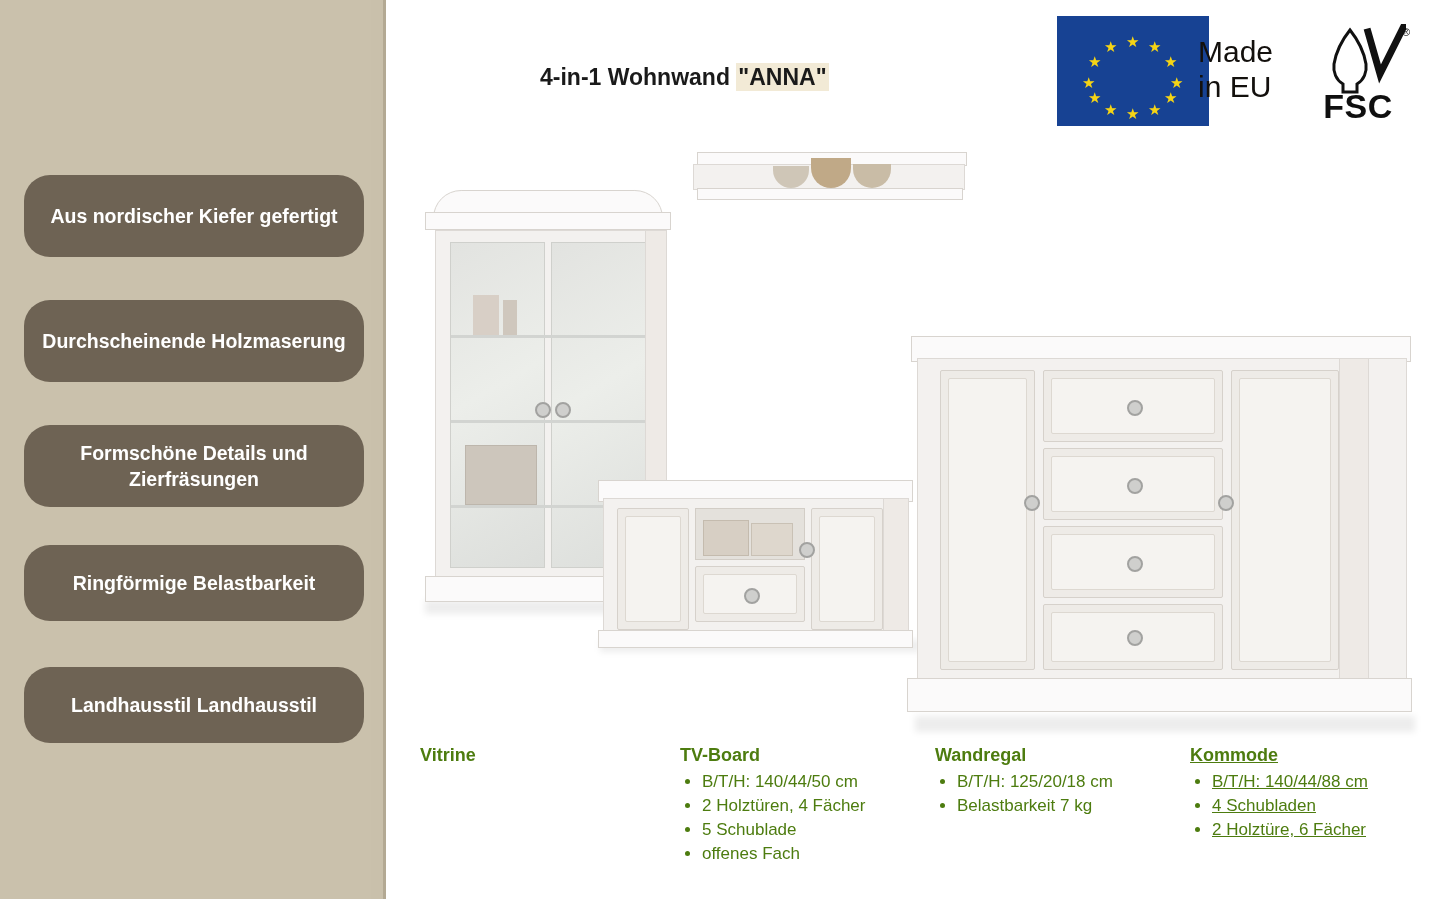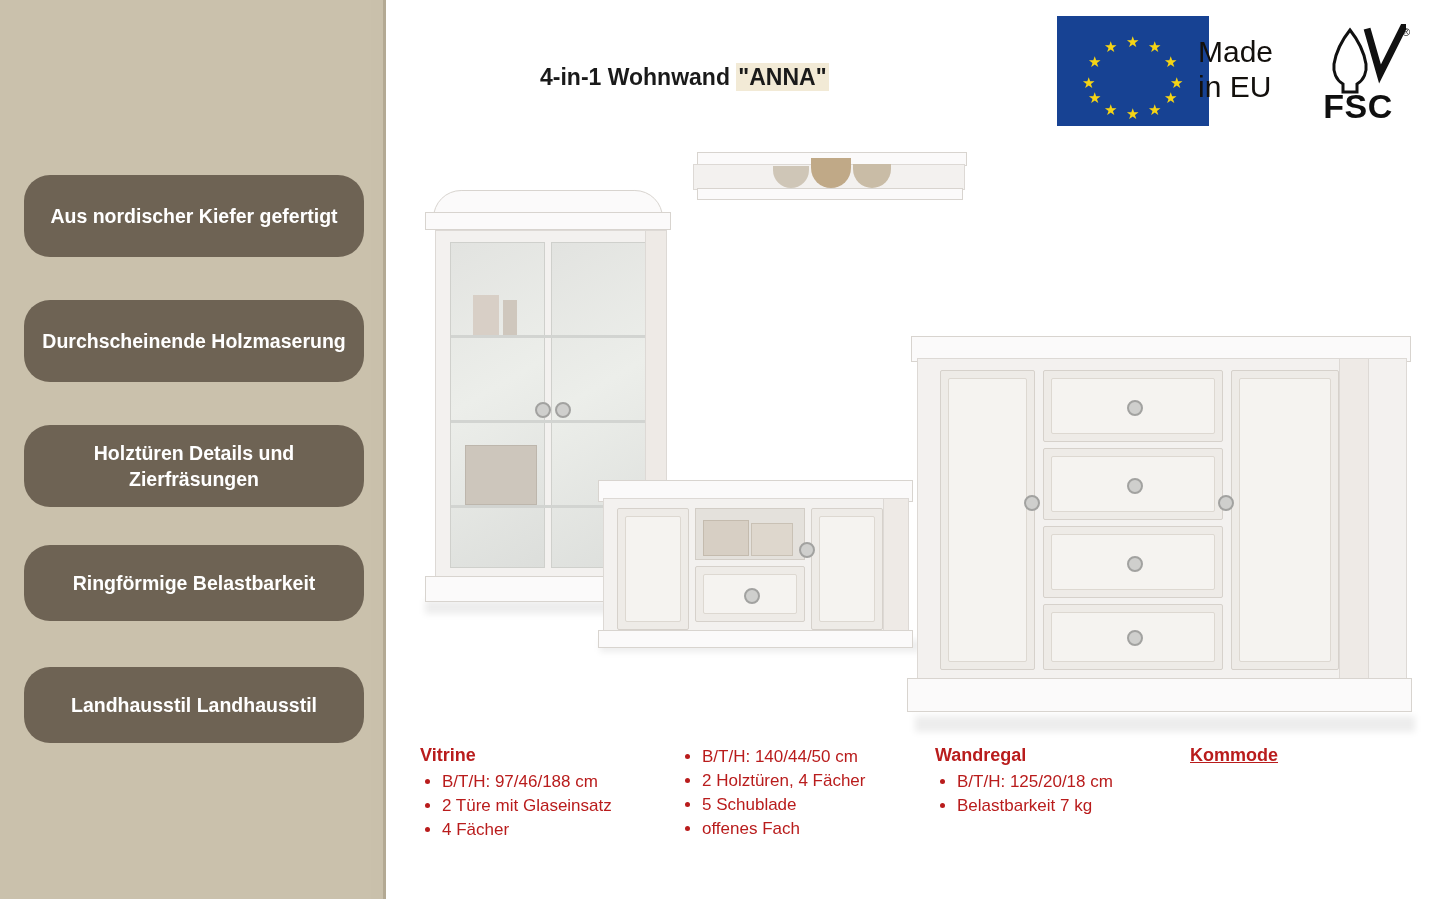--- a/index.html
+++ b/index.html
@@ -169,21 +169,21 @@
   .shadow {
     position: absolute;
     background: rgba(0,0,0,0.07);
     filter: blur(3px);
   }
 
   
   .spec-col {
     position: absolute;
     top: 745px;
-    color: #b91c1c;
+    color: #4d7c0f;
   }
   .spec-title {
     font-weight: bold;
     font-size: 18px;
     margin-bottom: 4px;
   }
   .spec-list {
     margin: 0;
     padding-left: 22px;
     font-size: 17px;
@@ -197,21 +197,21 @@
 <div id="sidebar">
   <div id="sidebar-inner"></div>
 
   <div class="pill two-line" style="top:175px;">
     <span>Aus nordischer Kiefer gefertigt</span>
   </div>
   <div class="pill two-line" style="top:300px;">
     <span>Durchscheinende Holzmaserung</span>
   </div>
   <div class="pill two-line" style="top:425px;">
-    <span>Holztüren Details und Zierfräsungen</span>
+    <span>Formschöne Details und Zierfräsungen</span>
   </div>
   <div class="pill one-line" style="top:545px;">
     <span>Ringförmige Belastbarkeit</span>
   </div>
   <div class="pill one-line" style="top:667px;">
     <span>Landhausstil Landhausstil</span>
   </div>
 </div>
 
 <div id="title">
@@ -349,39 +349,40 @@
 
     <div class="wood" style="left:944px; top:228px; width:30px; height:330px; background:#eeeae6;"></div>
 
     <div class="wood-top" style="left:512px; top:548px; width:505px; height:34px;"></div>
   </div>
 
 </div>
 
 <div class="spec-col" style="left:420px; width:250px;">
   <div class="spec-title">Vitrine</div>
-  <ul class="spec-list">
-    <li>B/T/H: 97/46/188 cm</li>
-    <li>2 Türe mit Glaseinsatz</li>
-    <li>4 Fächer</li>
-  </ul>
 </div>
 
 <div class="spec-col" style="left:680px; width:260px;">
+  <div class="spec-title">TV-Board</div>
   <ul class="spec-list">
     <li>B/T/H: 140/44/50 cm</li>
     <li>2 Holztüren, 4 Fächer</li>
     <li>5 Schublade</li>
     <li>offenes Fach</li>
   </ul>
 </div>
 
 <div class="spec-col" style="left:935px; width:250px;">
   <div class="spec-title">Wandregal</div>
   <ul class="spec-list">
     <li>B/T/H: 125/20/18 cm</li>
     <li>Belastbarkeit 7 kg</li>
   </ul>
 </div>
 
 <div class="spec-col" style="left:1190px; width:250px;text-decoration:underline;">
   <div class="spec-title">Kommode</div>
+  <ul class="spec-list">
+    <li>B/T/H: 140/44/88 cm</li>
+    <li>4 Schubladen</li>
+    <li>2 Holztüre, 6 Fächer</li>
+  </ul>
 </div>
 
 </body></html>

